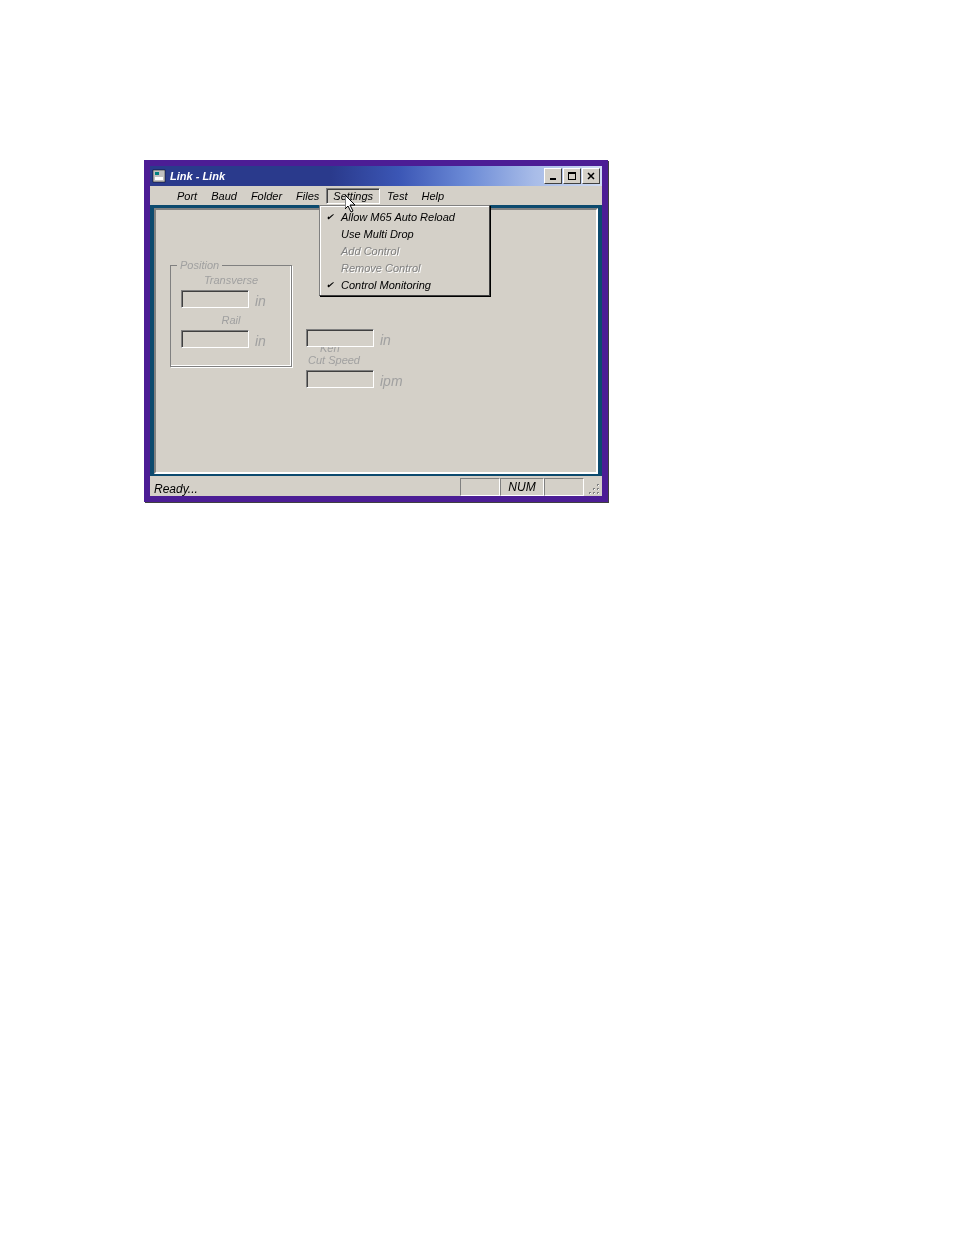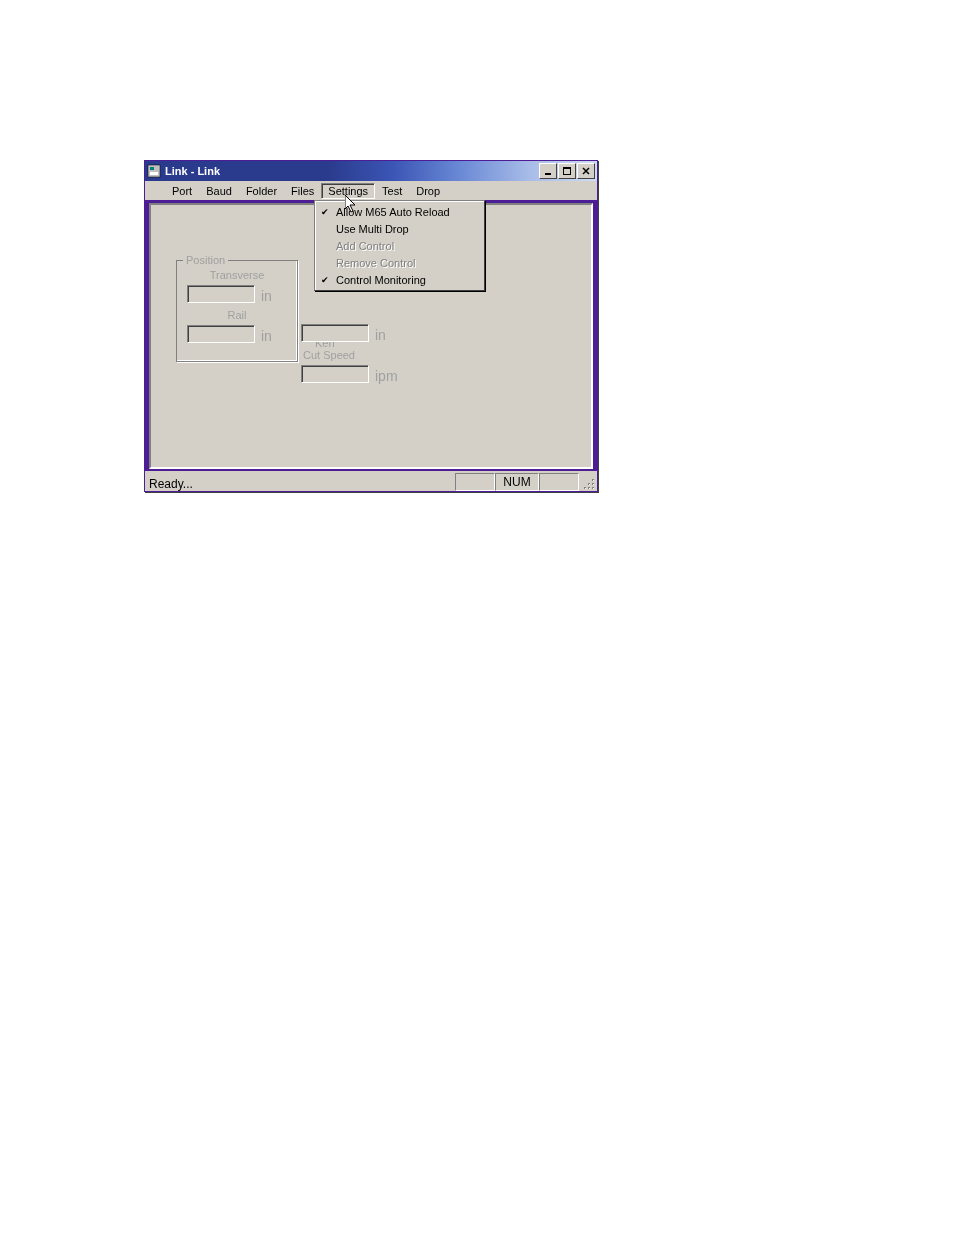--- a/index.html
+++ b/index.html
@@ -11,23 +11,24 @@
     width: 954px;
     height: 1235px;
     position: relative;
   }
   .window {
     position: absolute;
     left: 144px;
     top: 160px;
     width: 452px;
     height: 330px;
-    border: 1px solid #4c1d95;
-    background: #4c1d95;
+    border: 6px solid #4c1d95;
+    background: #0c4a6e;
     box-shadow: 1px 1px 0 #404040;
+    font-style: italic;
   }
   .titlebar {
     height: 20px;
     background: linear-gradient(to right, #2a3a8c 0%, #2a3a8c 40%, #3b56b5 55%, #6b8ad6 70%, #a8bce8 85%, #d0dcf4 100%);
     color: #fff;
     display: flex;
     align-items: center;
     padding: 0 2px;
     font-weight: bold;
     font-size: 11px;
@@ -95,21 +96,20 @@
     right: 4px;
     bottom: 22px;
     border: 2px solid;
     border-color: #808080 #fff #fff #808080;
     background: #d4d0c8;
   }
   .groupbox {
     position: absolute;
     border: 1px solid #808080;
     box-shadow: inset -1px -1px 0 #fff, 1px 1px 0 #fff;
-    margin-left: 11px;
   }
   .groupbox .legend {
     position: absolute;
     top: -7px;
     left: 6px;
     background: #d4d0c8;
     padding: 0 3px;
     color: #a0a0a0;
     font-size: 11px;
   }
@@ -252,21 +252,21 @@
     </div>
   </div>
 
   <div class="menubar">
     <div class="menu-item">Port</div>
     <div class="menu-item">Baud</div>
     <div class="menu-item">Folder</div>
     <div class="menu-item">Files</div>
     <div class="menu-item active">Settings</div>
     <div class="menu-item">Test</div>
-    <div class="menu-item">Drop</div>
+    <div class="menu-item">Help</div>
   </div>
 
   <div class="client">
 
     <div class="groupbox gb-pos">
       <div class="legend">Position</div>
 
       <div class="field-label" style="left:0; right:0; top:8px;">Transverse</div>
       <div class="sunken-input" style="left:10px; top:24px; width:66px;"></div>
       <div class="unit" style="left:84px; top:27px;">in</div>

